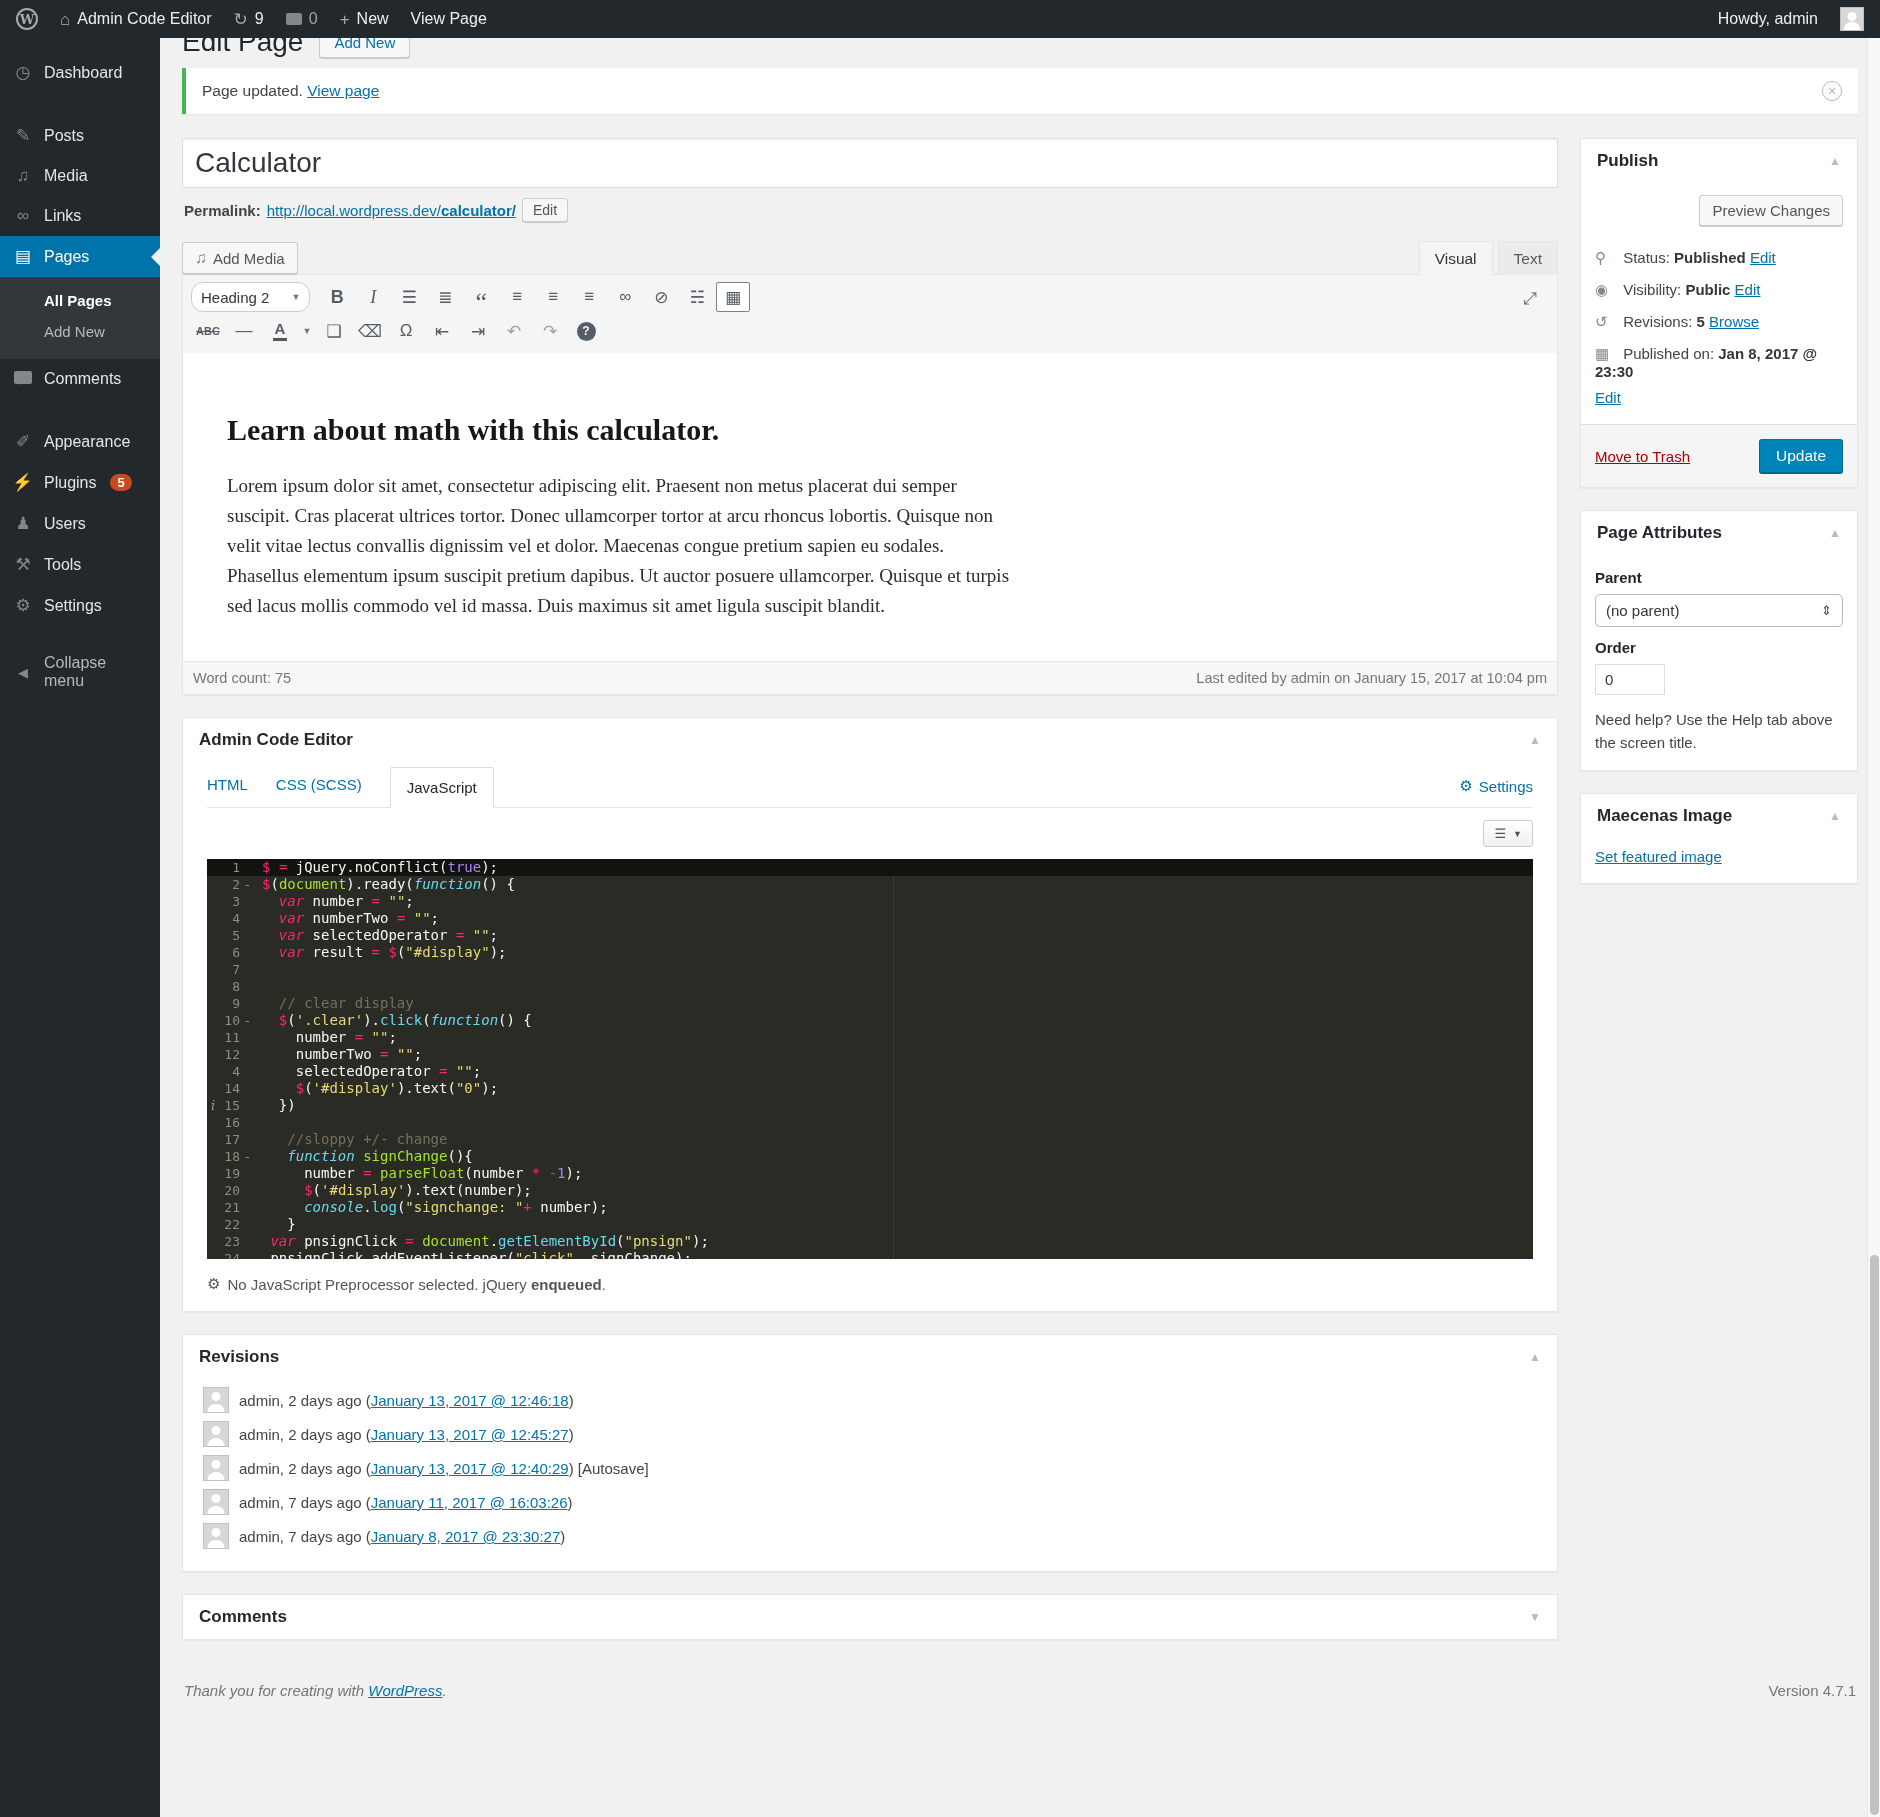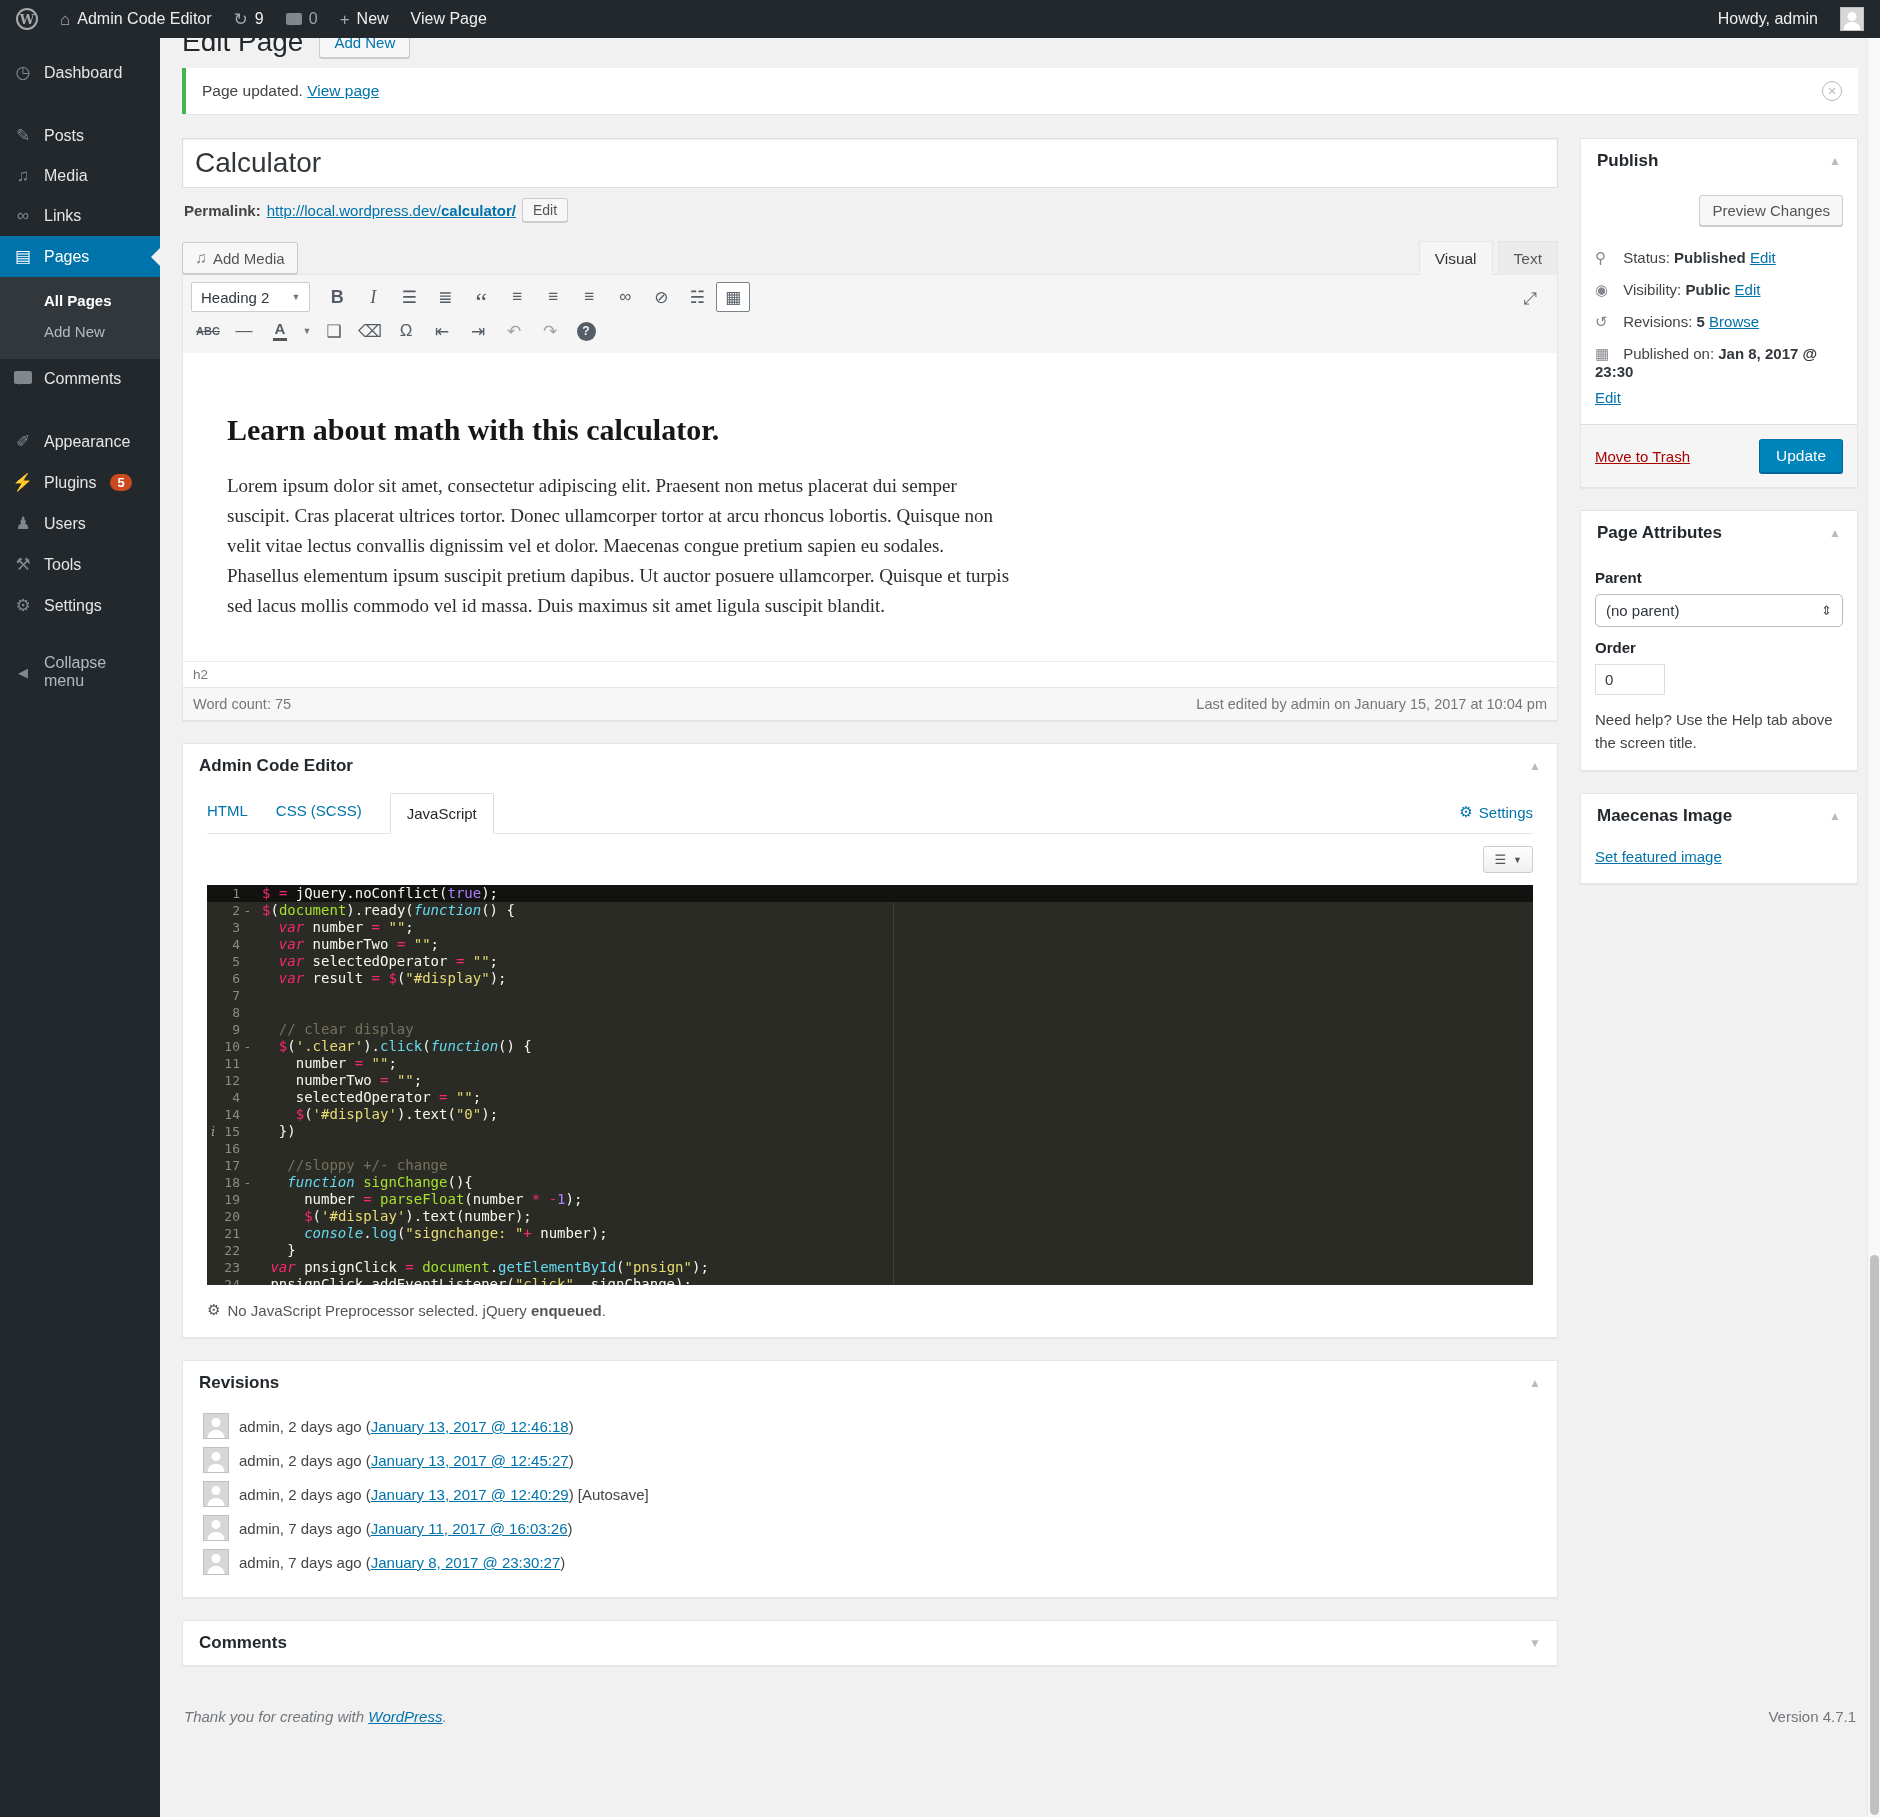--- a/index.html
+++ b/index.html
@@ -87,21 +87,21 @@
   .ed-tab { padding:8px 15px 7px; font-size:15.5px; background:#ebebeb; color:#595959; border:1px solid #e5e5e5;
     border-bottom:none; margin-left:5px; cursor:pointer; position:relative; top:1px; }
   .ed-tab.active { background:#f5f5f5; color:#333; }
 
   .editor-box { background:#fff; border:1px solid #e5e5e5; box-shadow:0 1px 1px rgba(0,0,0,.04); }
   .mce-toolbar { background:#f5f5f5; padding:5px 8px; position:relative; }
   .mce-row { display:flex; align-items:center; gap:2px; padding:2px 0; }
   .mce-btn { width:34px; height:30px; display:inline-flex; align-items:center; justify-content:center;
     color:#555d66; font-size:17px; border-radius:2px; cursor:pointer; border:1px solid transparent; }
   .mce-btn.boxed { border-color:#7b838a; background:#fff; }
-  .mce-select { height:30px; background:#fff; border:1px solid #ccc; border-radius:2px; padding:0 9px;
+  .mce-select { height:30px; background:#fff; border:1px solid #ccc; border-radius:12px; padding:0 9px;
     display:inline-flex; align-items:center; gap:22px; font-size:15px; color:#32373c; margin-right:8px; cursor:pointer; }
   .mce-select .caret, .mce-caret { font-size:9px; color:#777; }
   .ic-bold { font-weight:bold; font-size:18px; }
   .ic-italic { font-style:italic; font-family:"Liberation Serif",serif; font-size:18px; }
   .ic-quote { font-family:"Liberation Serif",serif; font-size:26px; line-height:10px; padding-top:10px; }
   .ic-strike { font-size:11px; font-weight:bold; text-decoration:line-through; letter-spacing:0; }
   .ic-color { display:inline-flex; flex-direction:column; align-items:center; line-height:1; font-size:15px; font-weight:bold; }
   .ic-color i { display:block; width:14px; height:3px; background:#555; margin-top:2px; }
   .ic-help { width:19px; height:19px; border-radius:50%; background:#555d66; color:#f5f5f5; font-size:12px; font-weight:bold;
     display:flex; align-items:center; justify-content:center; }
@@ -372,21 +372,20 @@
           </div>
         </div>
 
         <div class="editor-content">
           <div class="inner">
             <h2>Learn about math with this calculator.</h2>
             <p>Lorem ipsum dolor sit amet, consectetur adipiscing elit. Praesent non metus placerat dui semper suscipit. Cras placerat ultrices tortor. Donec ullamcorper tortor at arcu rhoncus lobortis. Quisque non velit vitae lectus convallis dignissim vel et dolor. Maecenas congue pretium sapien eu sodales. Phasellus elementum ipsum suscipit pretium dapibus. Ut auctor posuere ullamcorper. Quisque et turpis sed lacus mollis commodo vel id massa. Duis maximus sit amet ligula suscipit blandit.</p>
           </div>
         </div>
 
-        <div class="editor-path">h2</div>
         <div class="editor-status">
           <span>
             <span>Word count:</span>
             <span>75</span>
           </span>
           <span>Last edited by admin on January 15, 2017 at 10:04 pm</span>
         </div>
       </div>
 
       

